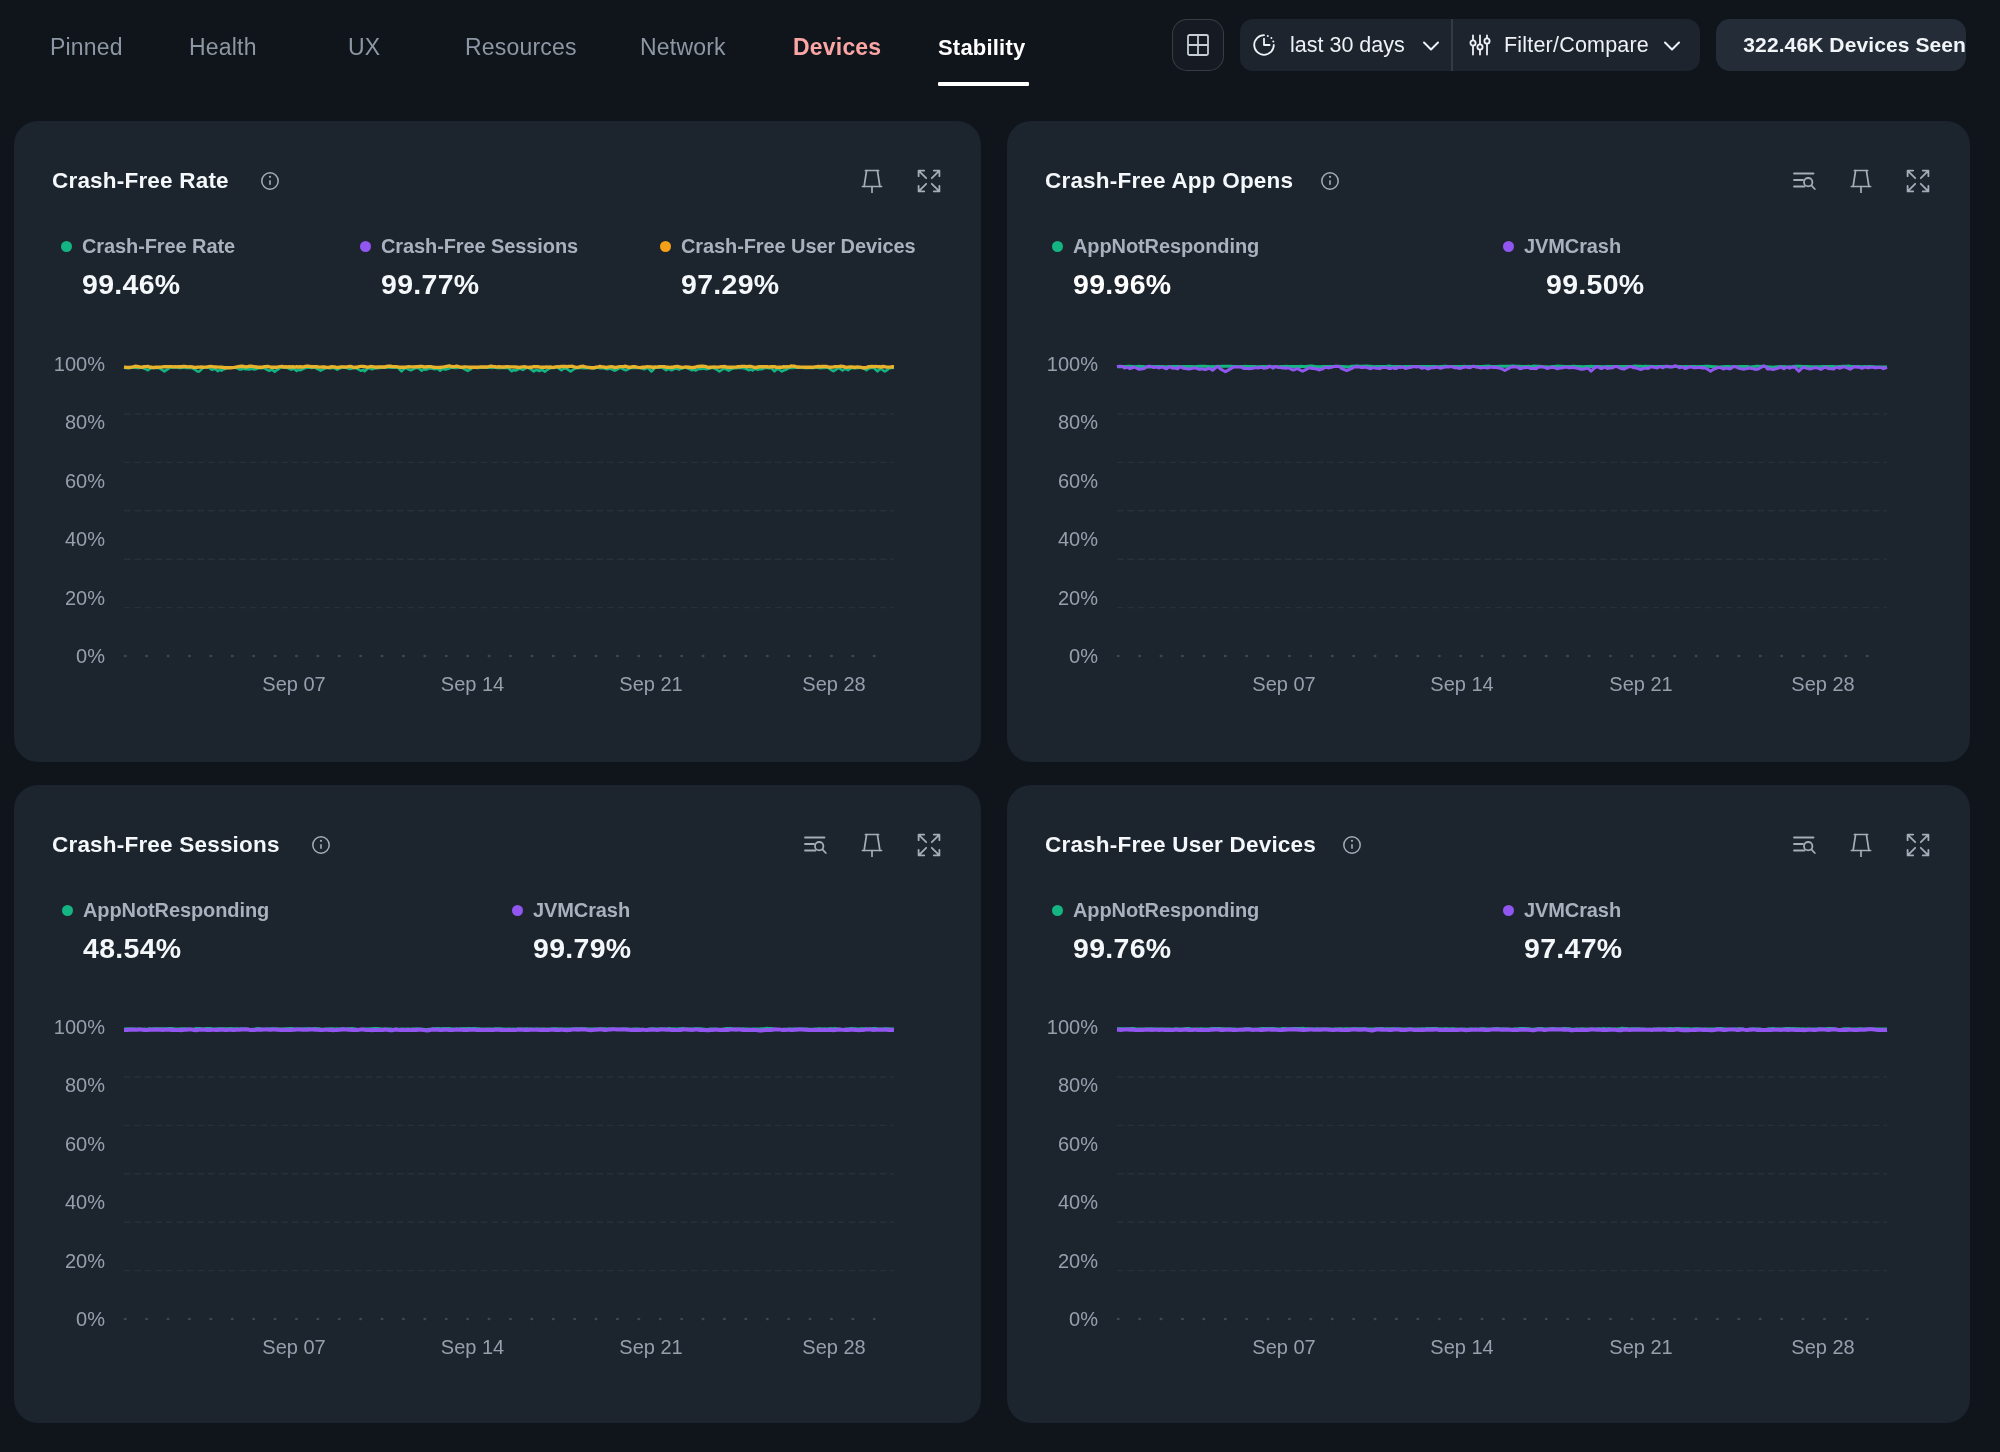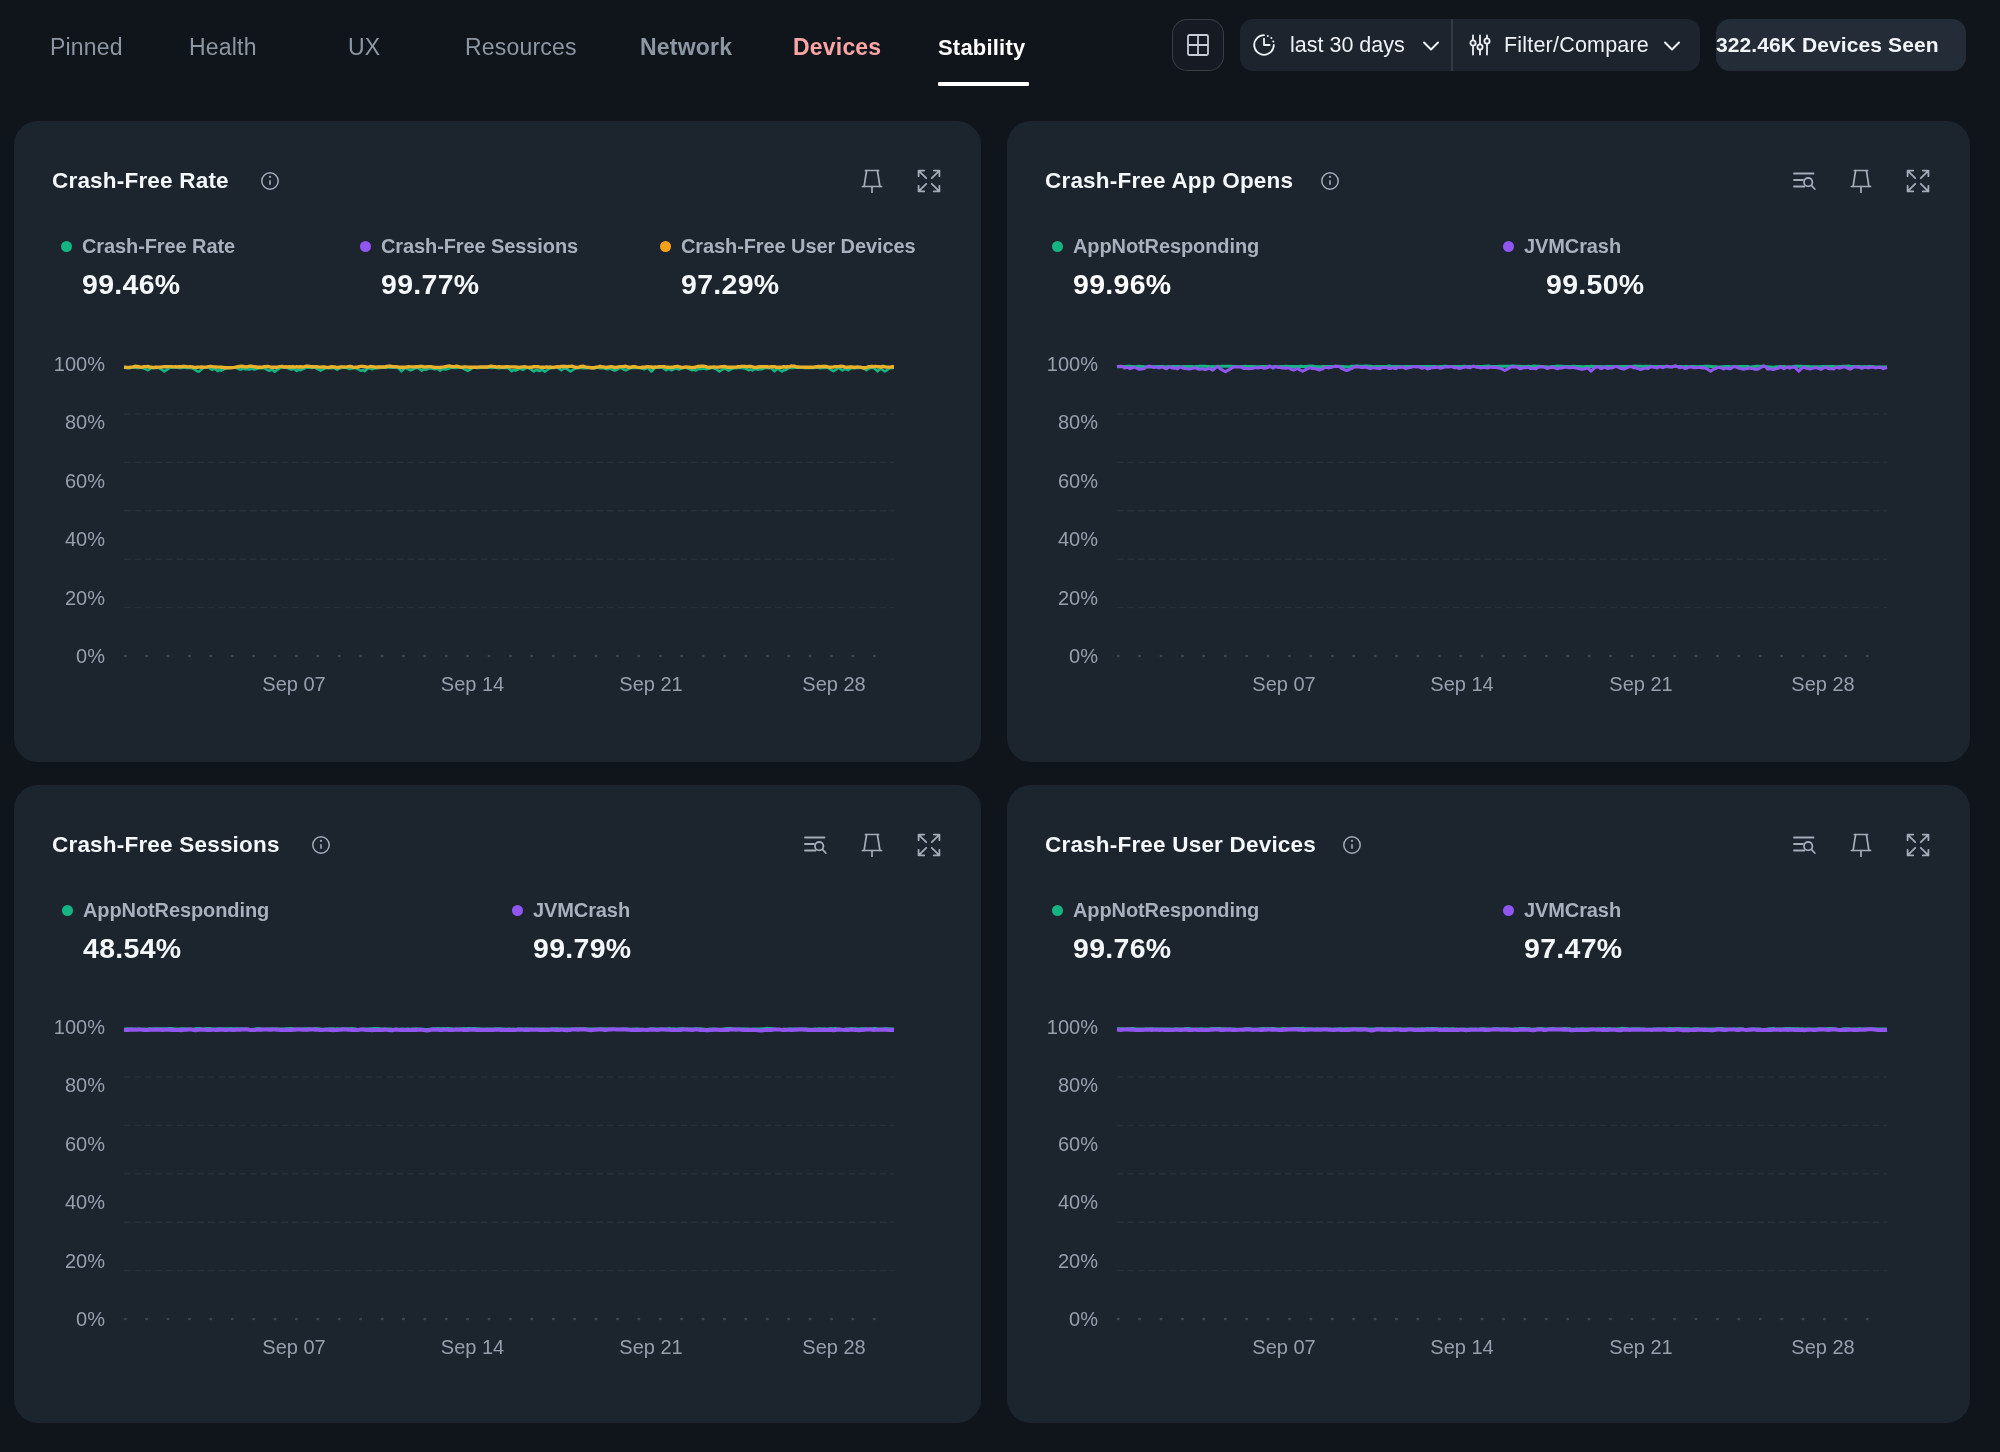--- a/index.html
+++ b/index.html
@@ -2,21 +2,21 @@
 <html><head><meta charset="utf-8"><style>
 * { margin:0; padding:0; box-sizing:border-box; }
 html,body { width:2000px; height:1452px; background:#10151c; font-family:"Liberation Sans", sans-serif; overflow:hidden; }
 </style></head>
 <body>
 <div style="position:relative;width:1736px;height:1452px">
 <div style="position:absolute;left:50px;top:34px;font-size:23px;color:#8d97a4;font-weight:400;letter-spacing:0.2px">Pinned</div>
     <div style="position:absolute;left:189px;top:34px;font-size:23px;color:#8d97a4;font-weight:400;letter-spacing:0.2px">Health</div>
     <div style="position:absolute;left:348px;top:34px;font-size:23px;color:#8d97a4;font-weight:400;letter-spacing:0.2px">UX</div>
     <div style="position:absolute;left:465px;top:34px;font-size:23px;color:#8d97a4;font-weight:400;letter-spacing:0.2px">Resources</div>
-    <div style="position:absolute;left:640px;top:34px;font-size:23px;color:#8d97a4;font-weight:700;letter-spacing:0.2px">Network</div>
+    <div style="position:absolute;left:640px;top:34px;font-size:23px;color:#8d97a4;font-weight:400;letter-spacing:0.2px">Network</div>
     <div style="position:absolute;left:793px;top:34px;font-size:23px;color:#fca5a5;font-weight:700;letter-spacing:0.2px">Devices</div>
     <div style="position:absolute;left:938px;top:35px;font-size:22px;color:#ffffff;font-weight:700;letter-spacing:0.2px">Stability</div>
     <div style="position:absolute;left:938px;top:82px;width:91px;height:4px;background:#ffffff;border-radius:1px"></div>
 <div style="position:absolute;left:1172px;top:19px;width:52px;height:52px;border:1.5px solid rgba(255,255,255,0.15);border-radius:15px;box-sizing:border-box;background:#161b23"></div>
     <svg width="26" height="26" viewBox="0 0 26 26" style="position:absolute;left:1185px;top:32px" fill="none" stroke="#c6cdd6" stroke-width="1.8" stroke-linejoin="round">
       <rect x="3" y="3" width="20" height="20" rx="1.5"></rect>
       <path d="M13 3 V23 M3 13 H23"></path>
     </svg>
     <div style="position:absolute;left:1240px;top:19px;width:460px;height:52px;background:#1d242e;border-radius:13px"></div>
     <div style="position:absolute;left:1451px;top:19px;width:1.5px;height:52px;background:rgba(255,255,255,0.10)"></div>
@@ -37,21 +37,21 @@
       <path d="M12 2.5 V11 M12 17 V21.5"></path>
       <circle cx="12" cy="14" r="2.6"></circle>
       <path d="M19 2.5 V5 M19 11 V21.5"></path>
       <circle cx="19" cy="8" r="2.6"></circle>
     </svg>
     <div style="position:absolute;left:1504px;top:33px;font-size:21.5px;color:#eef1f5;font-weight:500;letter-spacing:0.2px">Filter/Compare</div>
     <svg width="24" height="24" viewBox="0 0 24 24" style="position:absolute;left:1660px;top:34px" fill="none" stroke="#eef1f5" stroke-width="2" stroke-linecap="round" stroke-linejoin="round">
       <path d="M5 8.5 L12 15.5 L19 8.5"></path>
     </svg>
     <div style="position:absolute;left:1716px;top:19px;width:250px;height:52px;background:#242c37;border-radius:14px"></div>
-    <div style="position:absolute;left:1716px;top:33px;width:250px;text-align:left;font-size:21px;color:#f2f5f8;font-weight:600;letter-spacing:0.1px">322.46K Devices Seen</div>
+    <div style="position:absolute;left:1716px;top:33px;width:250px;text-align:right;font-size:21px;color:#f2f5f8;font-weight:600;letter-spacing:0.1px">322.46K Devices Seen</div>
 <div style="position:absolute;left:14px;top:121px;width:967px;height:641px;background:#1c242e;border-radius:24px">
       <div style="position:absolute;left:38px;top:47px;font-size:22.5px;font-weight:700;color:#f5f8fa;letter-spacing:0.2px">Crash-Free Rate</div>
       <svg width="20" height="20" viewBox="0 0 20 20" style="position:absolute;left:246px;top:50px">
         <circle cx="10" cy="10" r="8.2" fill="none" stroke="#a3adb8" stroke-width="1.5"></circle>
         <line x1="10" y1="9.2" x2="10" y2="13.8" stroke="#a3adb8" stroke-width="1.6"></line>
         <circle cx="10" cy="5.8" r="1.1" fill="#a3adb8"></circle>
       </svg>
       <svg width="26" height="26" viewBox="0 0 26 26" style="position:absolute;left:845px;top:46px" fill="none" stroke="#a3adb8" stroke-width="1.7" stroke-linecap="round">
         <path d="M6.4 3.5 H19.6"></path>
         <path d="M7.6 3.5 L5.1 19.5 M18.4 3.5 L20.9 19.5"></path>

